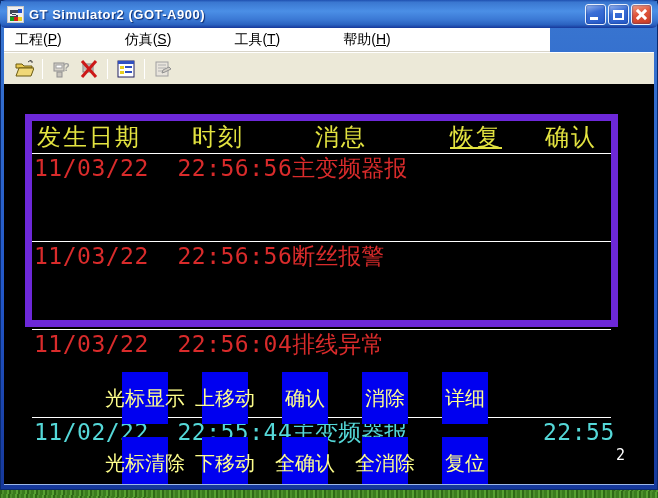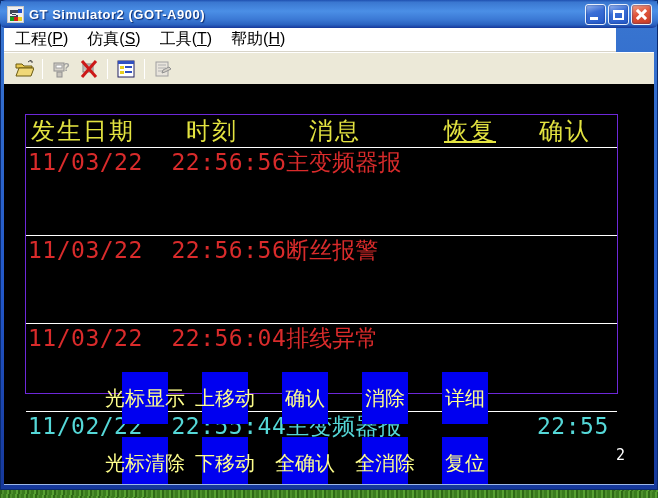--- a/index.html
+++ b/index.html
@@ -38,23 +38,24 @@
   }
   .tbtn.close { background:linear-gradient(160deg,#f2a48c 0%, #e0553b 45%, #c83a22 100%); }
   .glyph-min { position:absolute; left:4px; bottom:4px; width:8px; height:3px; background:#fff; }
   .glyph-max { position:absolute; left:4px; top:5px; width:11px; height:10px; border:2px solid #fff; border-top-width:3px; }
   .glyph-close-a,.glyph-close-b { position:absolute; left:3px; top:8px; width:13px; height:3px; background:#fff; }
   .glyph-close-a { transform:rotate(45deg); }
   .glyph-close-b { transform:rotate(-45deg); }
 
   
   .menubar {
-    position:absolute; left:4px; top:28px; width:612px; height:24px;
-    background:#ffffff; display:flex; align-items:center; font-size:16px; color:#000;
+    position:absolute; left:4px; top:28px; width:546px; height:24px;
+    background:#ffffff; display:flex; align-items:center; font-size:14px; color:#000;
     border-bottom:1px solid #d8d4c8;
+    gap:44px;
   }
   .menu-item { padding:3px 8px; margin-left:3px; white-space:nowrap; }
   .menu-item u { text-decoration:underline; }
 
   
   .toolbar {
     position:absolute; left:4px; top:52px; width:650px; height:32px;
     background:#ece9d8; display:flex; align-items:center;
     border-top:1px solid #fff;
   }
@@ -63,22 +64,22 @@
 
   
   .screen {
     position:absolute; left:4px; top:84px; width:650px; height:400px;
     background:#000; overflow:hidden;
     font-family:"DejaVu Sans Mono", monospace;
   }
 
   
   .alarm-table {
-    position:absolute; left:21px; top:30px; width:593px; height:280px;
-    border:1px solid #6d28d9; display:flex; flex-direction:column;
+    position:absolute; left:21px; top:30px; width:593px; height:213px;
+    border:7px solid #6d28d9; display:flex; flex-direction:column;
   }
   .alarm-header {
     height:32px; position:relative; color:#e3e340; font-size:24px; letter-spacing:2px;
     line-height:32px; white-space:pre;
   }
   .hdr { position:absolute; top:0; }
   .hdr.h0 { left:5px; } .hdr.h1 { left:160px; } .hdr.h2 { left:283px; }
   .hdr.h3 { left:418px;text-decoration:underline; } .hdr.h4 { left:513px; }
   .alarm-row {
     flex:1; position:relative; border-top:1px solid #ffffff;

